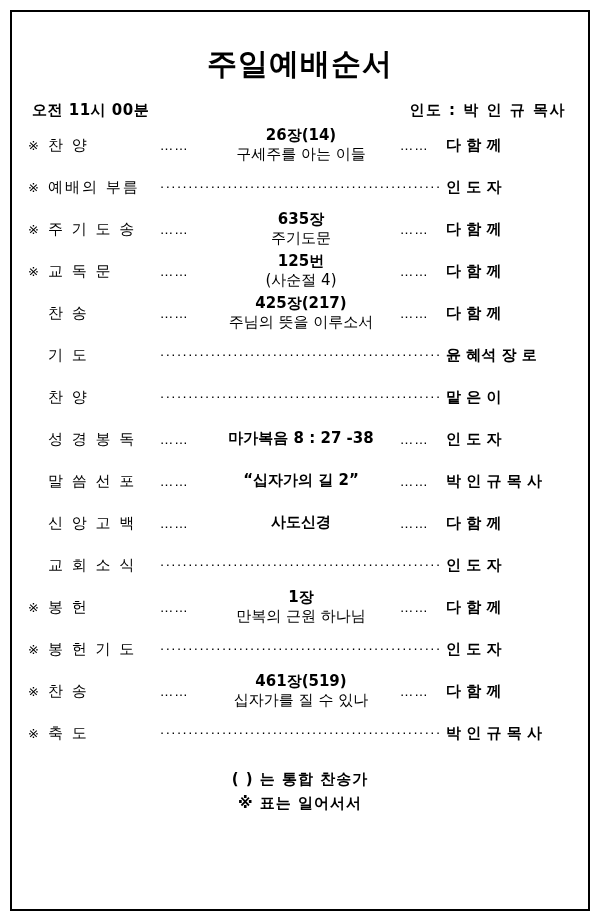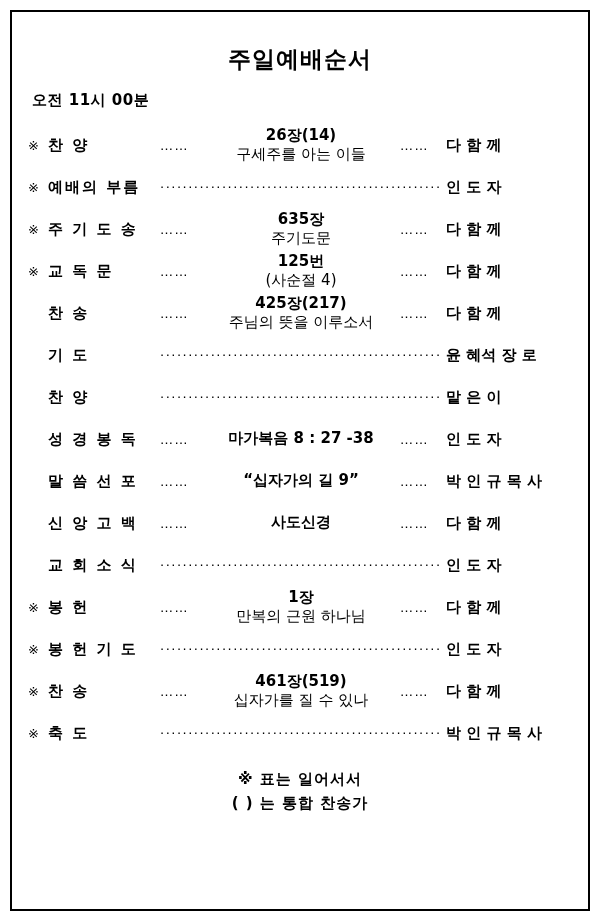--- a/index.html
+++ b/index.html
@@ -30,34 +30,34 @@
   }
   .content {
     position: absolute;
     left: 28px;
     top: 22px;
     right: 28px;
     bottom: 22px;
   }
   .title {
     text-align: center;
-    font-size: 23px;
+    font-size: 30px;
     font-weight: bold;
     letter-spacing: 1px;
     margin-top: 22px;
     margin-bottom: 16px;
   }
   .subhead {
     display: flex;
     justify-content: space-between;
     align-items: baseline;
     font-size: 15px;
     font-weight: bold;
     padding: 0 6px 0 4px;
-    margin-bottom: 14px;
+    margin-bottom: 4px;
   }
   .subhead .leader-text {
     letter-spacing: 1.5px;
   }
   .subhead .time-text {
     letter-spacing: 0.5px;
   }
 
   table.order {
     width: 100%;
@@ -90,21 +90,21 @@
     width: 42px;
   }
   .col-person {
     width: 130px;
   }
 
   .item-label {
     display: flex;
     justify-content: space-between;
     font-size: 15px;
-    font-weight: bold;
+    font-weight: normal;
     padding-right: 4px;
     text-align: right;
   }
   .item-label.tight {
     justify-content: flex-start;
     letter-spacing: 2px;
   }
   .person-label {
     display: flex;
     justify-content: space-between;
@@ -156,20 +156,21 @@
 <body>
 
 <div class="page">
   <div class="border-frame"></div>
   <div class="content">
 
     <div class="title">주일예배순서</div>
 
     <div class="subhead">
       <span class="time-text">오전 11시 00분</span>
+      <span class="leader-text">인도 : 박 인 규 목사</span>
     </div>
 
     <table class="order">
       <tbody id="order-body">
           <tr class="order-row">
             <td class="col-star">※</td>
             <td class="col-item">
               <span class="item-label tight">찬               양</span>
             </td>
             <td class="col-dots-left">
@@ -299,21 +300,21 @@
           </tr>
           <tr class="order-row">
             <td class="col-star"></td>
             <td class="col-item">
               <span class="item-label tight">말 씀 선 포</span>
             </td>
             <td class="col-dots-left">
               <span class="dots">……</span>
             </td>
             <td class="col-center">
-              <div class="center-main">“십자가의 길 9”</div>
+              <div class="center-main">“십자가의 길 2”</div>
             </td>
             <td class="col-dots-right">
               <span class="dots">……</span>
             </td>
             <td class="col-person">
               <span class="person-label">박 인 규  목 사</span>
             </td>
           </tr>
           <tr class="order-row">
             <td class="col-star"></td>
@@ -404,18 +405,18 @@
               <span class="dots-fill">···························································</span>
             </td>
             <td class="col-person">
               <span class="person-label">박 인 규  목 사</span>
             </td>
           </tr>
         </tbody>
     </table>
 
     <div class="footer">
+      <div>(  ) 는 통합 찬송가</div>
       <div>※ 표는 일어서서</div>
-      <div>(  ) 는 통합 찬송가</div>
     </div>
 
   </div>
 </div>
 
 </body></html>

